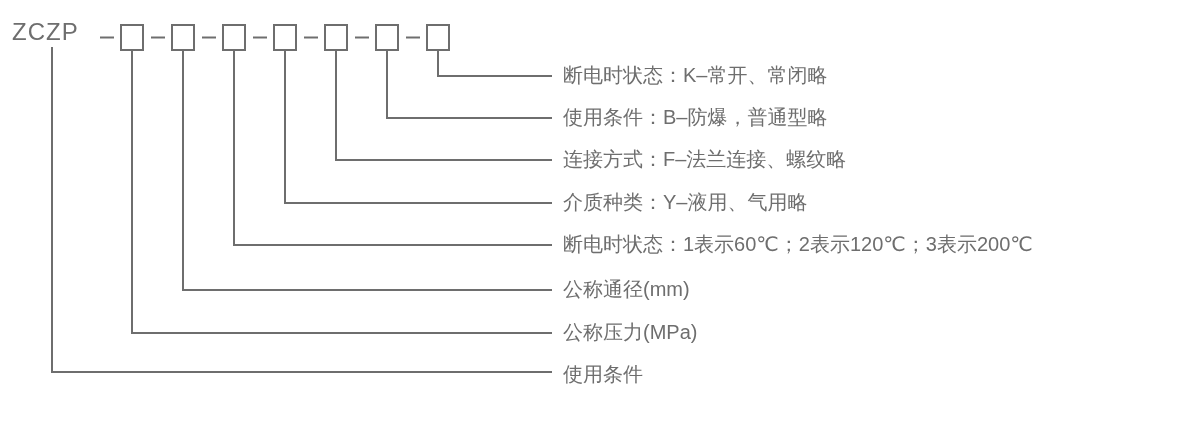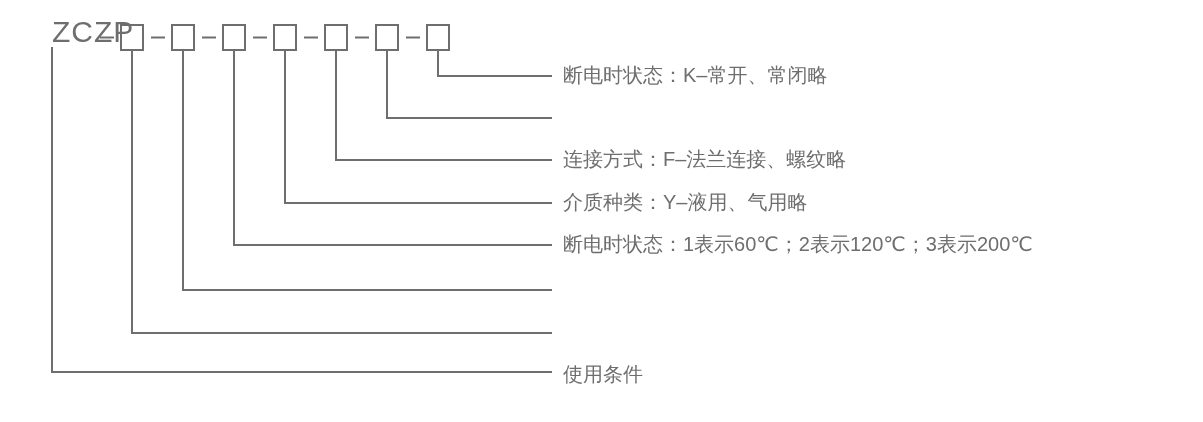--- a/index.html
+++ b/index.html
@@ -21,26 +21,25 @@
     left: 0;
     top: 0;
     width: 1203px;
     height: 422px;
     display: block;
   }
   .model-code-text {
     position: absolute;
     left: 12px;
     top: 17px;
-    font-size: 30px;
+    font-size: 24px;
     line-height: 30px;
     letter-spacing: 1px;
     color: #6e6e6e;
     white-space: nowrap;
-    margin-left: 40px;
   }
   .legend-layer {
     position: absolute;
     left: 0;
     top: 0;
     width: 1203px;
     height: 416px;
   }
   .legend-label {
     position: absolute;
@@ -84,19 +83,22 @@
         <path d="M 183 50 L 183 290 L 194 290 L 552 290"></path>
         <path d="M 132 50 L 132 333 L 134 333 L 552 333"></path>
         <path d="M 52 47 L 52 372 L 552 372"></path>
       </g>
   </svg>
 
   <div class="model-code-text">ZCZP</div>
 
   <div class="legend-layer">
     <div class="legend-label" style="top:63px">断电时状态：K–常开、常闭略</div>
+    <div class="legend-label" style="top:105px">使用条件：B–防爆，普通型略</div>
     <div class="legend-label" style="top:190px">介质种类：Y–液用、气用略</div>
     <div class="legend-label" style="top:147px">连接方式：F–法兰连接、螺纹略</div>
     <div class="legend-label" style="top:232px">断电时状态：1表示60℃；2表示120℃；3表示200℃</div>
+    <div class="legend-label" style="top:277px">公称通径(mm)</div>
+    <div class="legend-label" style="top:320px">公称压力(MPa)</div>
     <div class="legend-label" style="top:362px">使用条件</div>
   </div>
 
 </div>
 
 </body></html>

